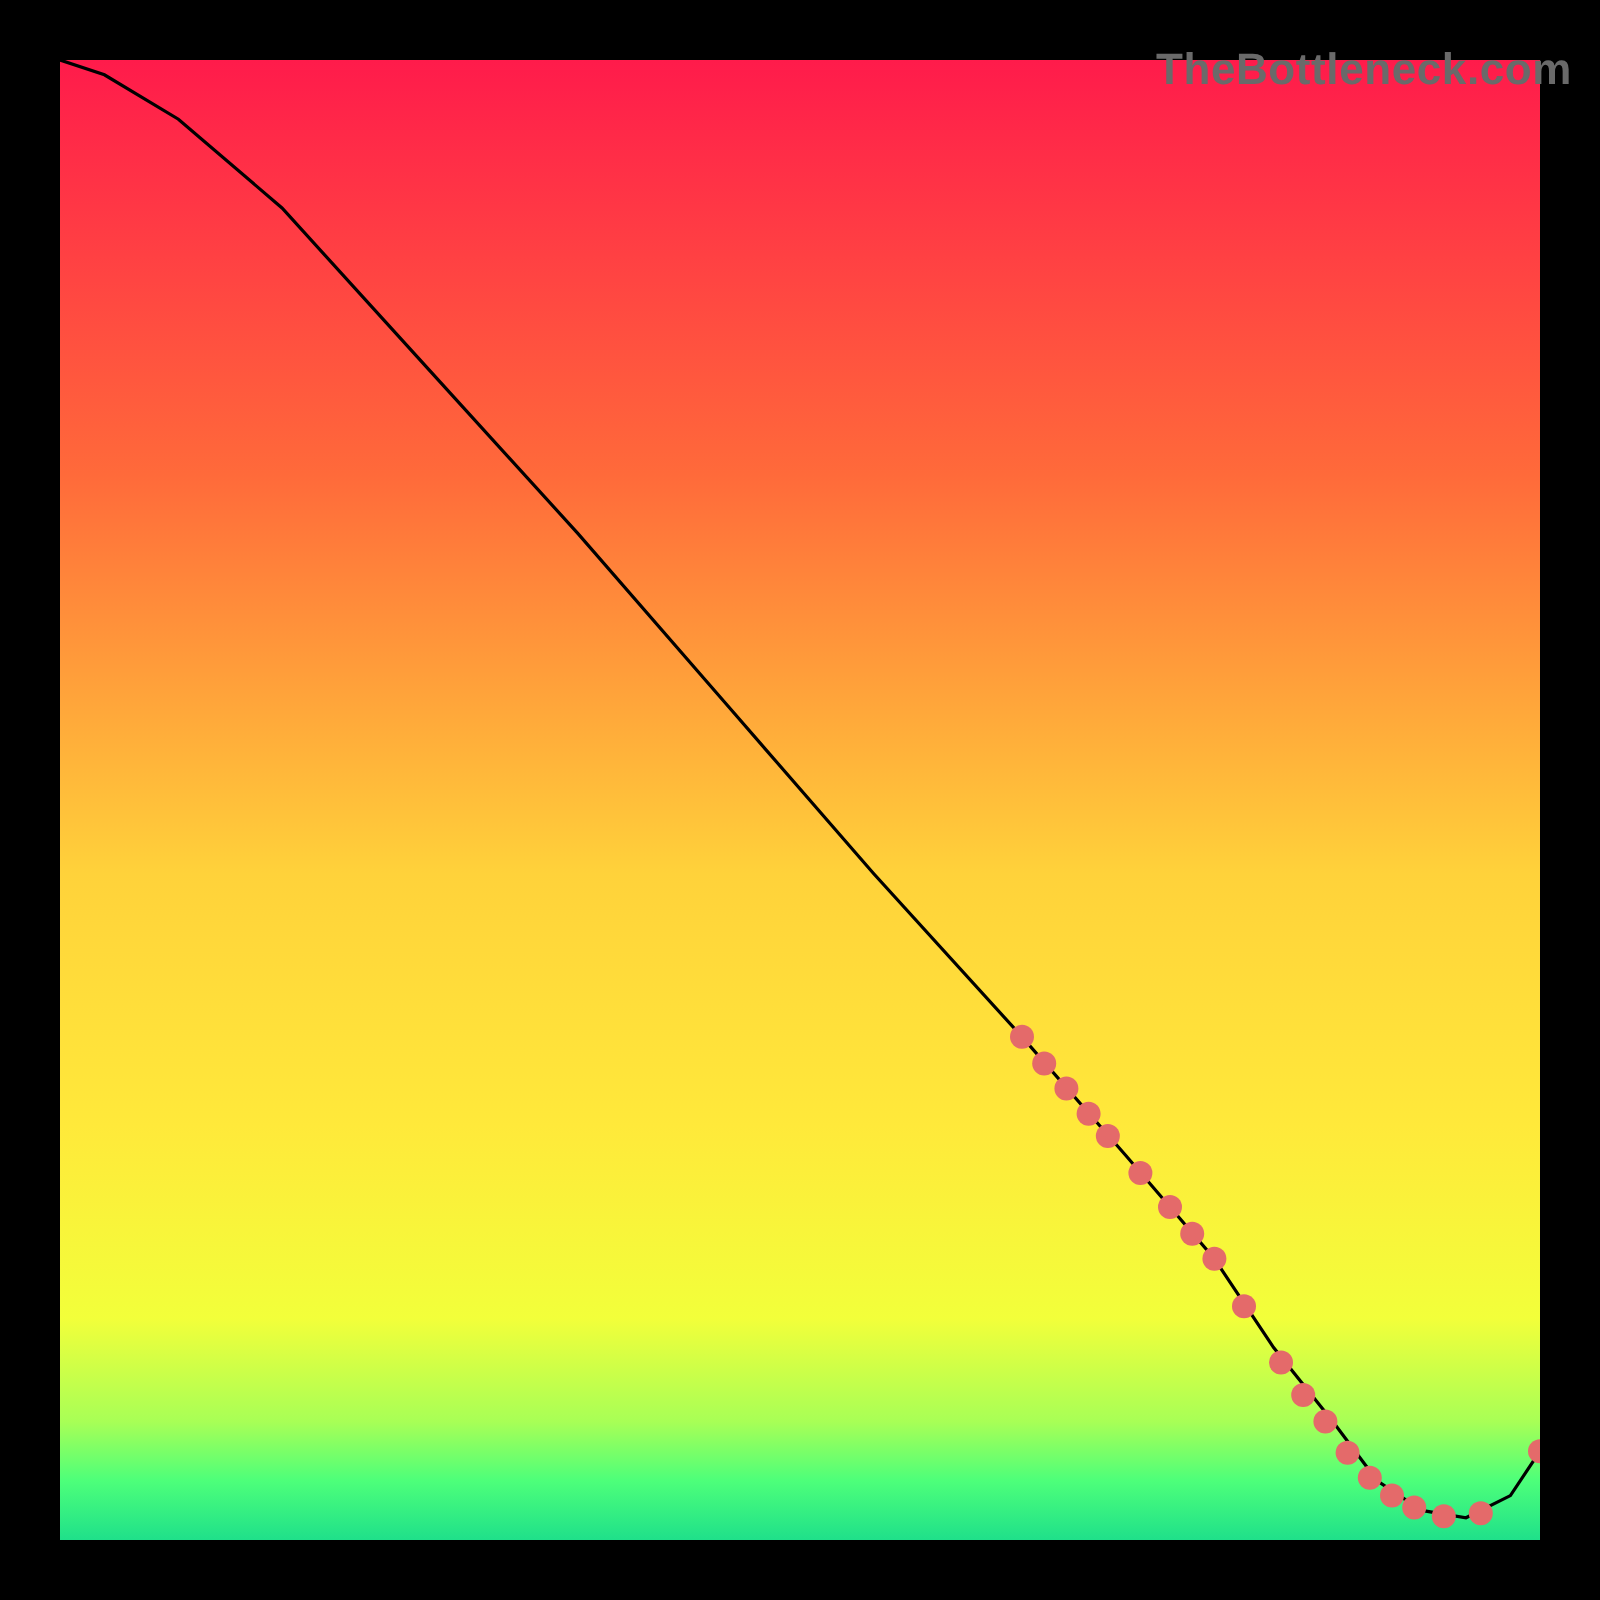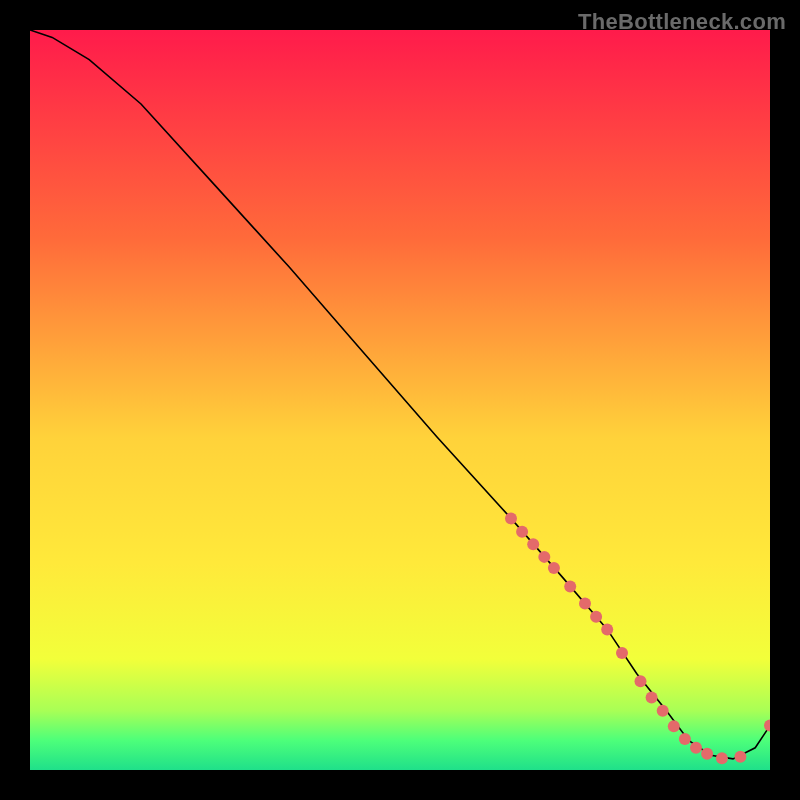--- a/index.html
+++ b/index.html
@@ -24,21 +24,21 @@
     width: 740px;
     height: 740px;
   }
   svg.plot {
     width: 740px;
     height: 740px;
     display: block;
   }
   .watermark {
     position: absolute;
-    top: 9px;
+    top: 22px;
     right: 14px;
     color: #6a6a6a;
     font-size: 22px;
     font-weight: 600;
     letter-spacing: 0.3px;
     user-select: none;
     pointer-events: none;
   }
 </style>
 </head>

